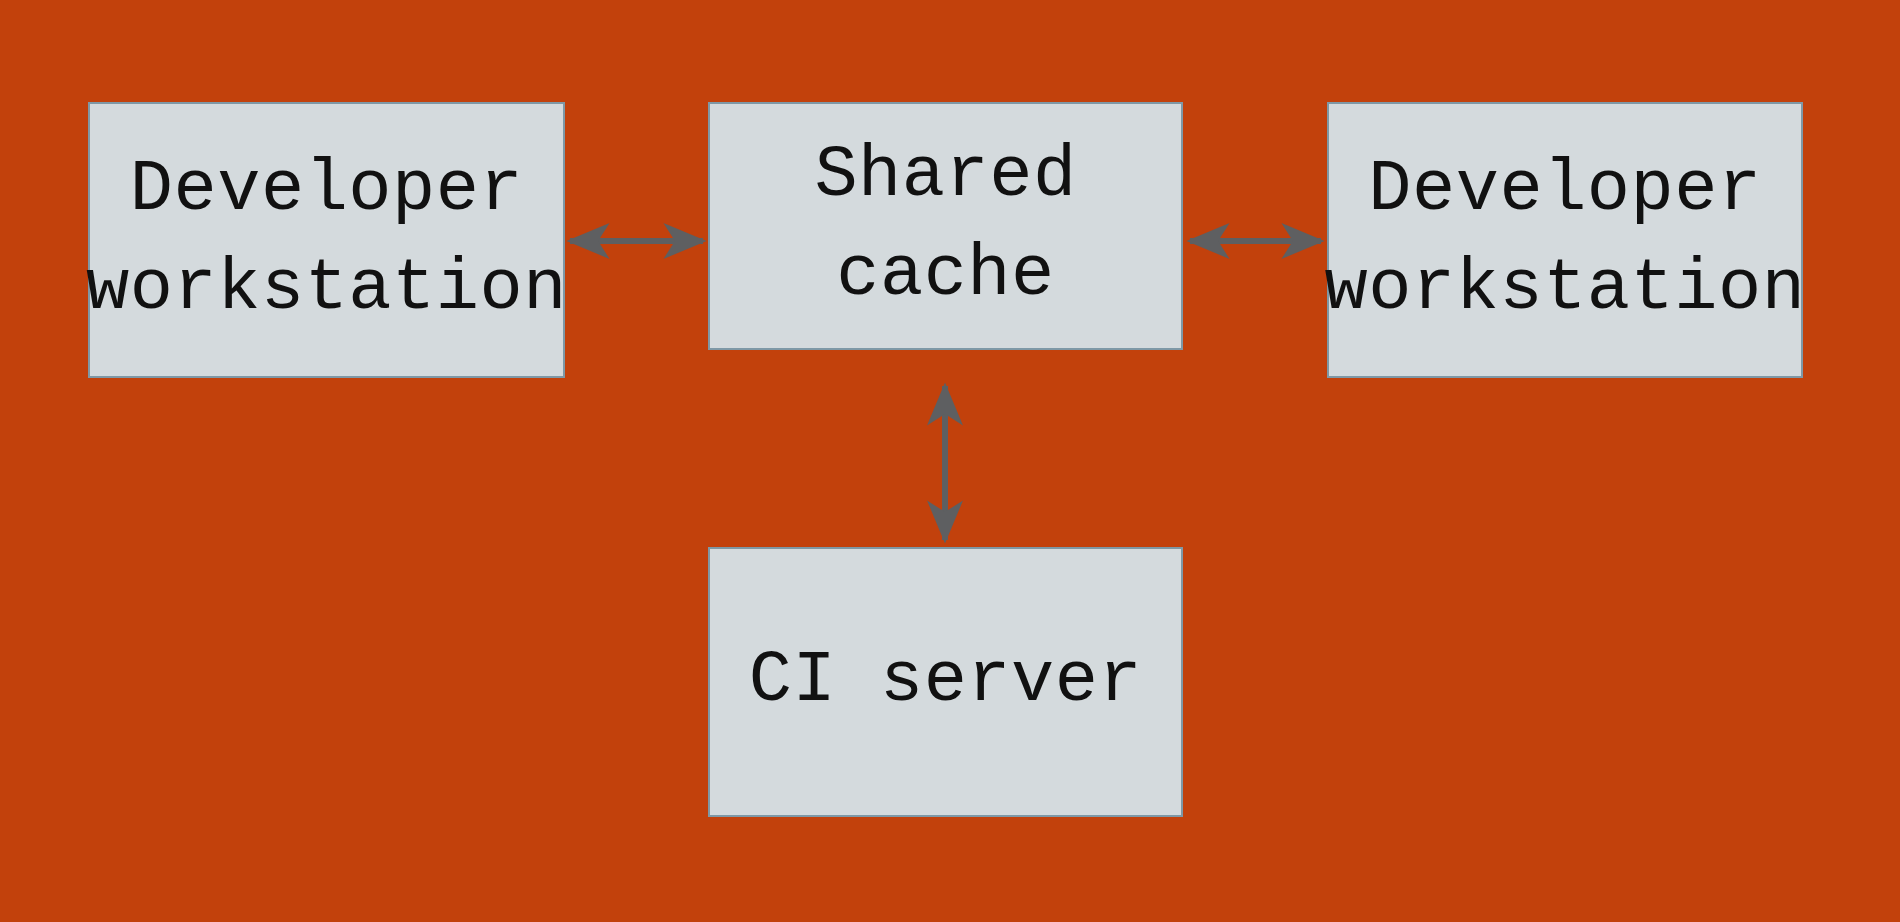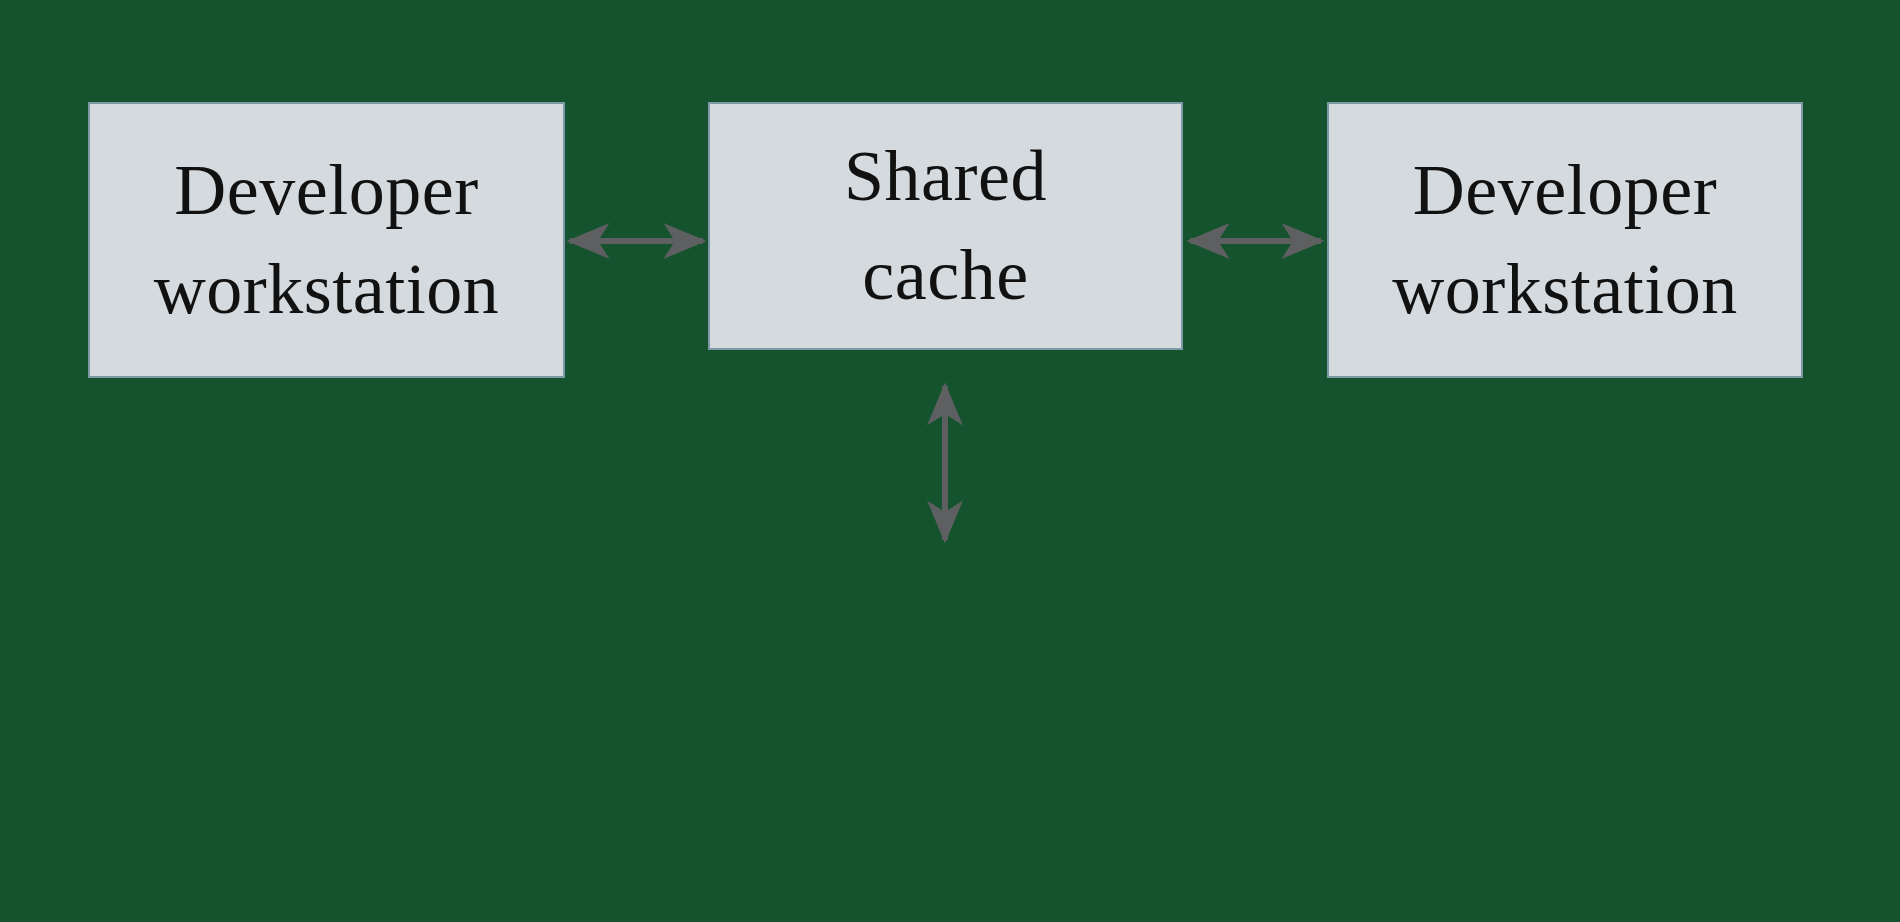--- a/index.html
+++ b/index.html
@@ -4,23 +4,23 @@
 <style>
   html, body {
     margin: 0;
     padding: 0;
     background: #ffffff;
   }
   .canvas {
     position: relative;
     width: 1900px;
     height: 922px;
-    background: #14532d;
+    background: #c2410c;
     overflow: hidden;
-    font-family: Liberation Serif, serif;
+    font-family: Liberation Mono, monospace;
   }
   .node {
     position: absolute;
     box-sizing: border-box;
     background: #d4dadd;
     border: 2px solid #7e98a6;
     display: flex;
     align-items: center;
     justify-content: center;
     text-align: center;
@@ -67,14 +67,17 @@
   <div class="node node-cache">
     <span>Shared
 cache</span>
   </div>
 
   <div class="node node-dev-right">
     <span>Developer
 workstation</span>
   </div>
 
+  <div class="node node-ci">
+    <span>CI server</span>
+  </div>
 
 </div>
 
 </body></html>

